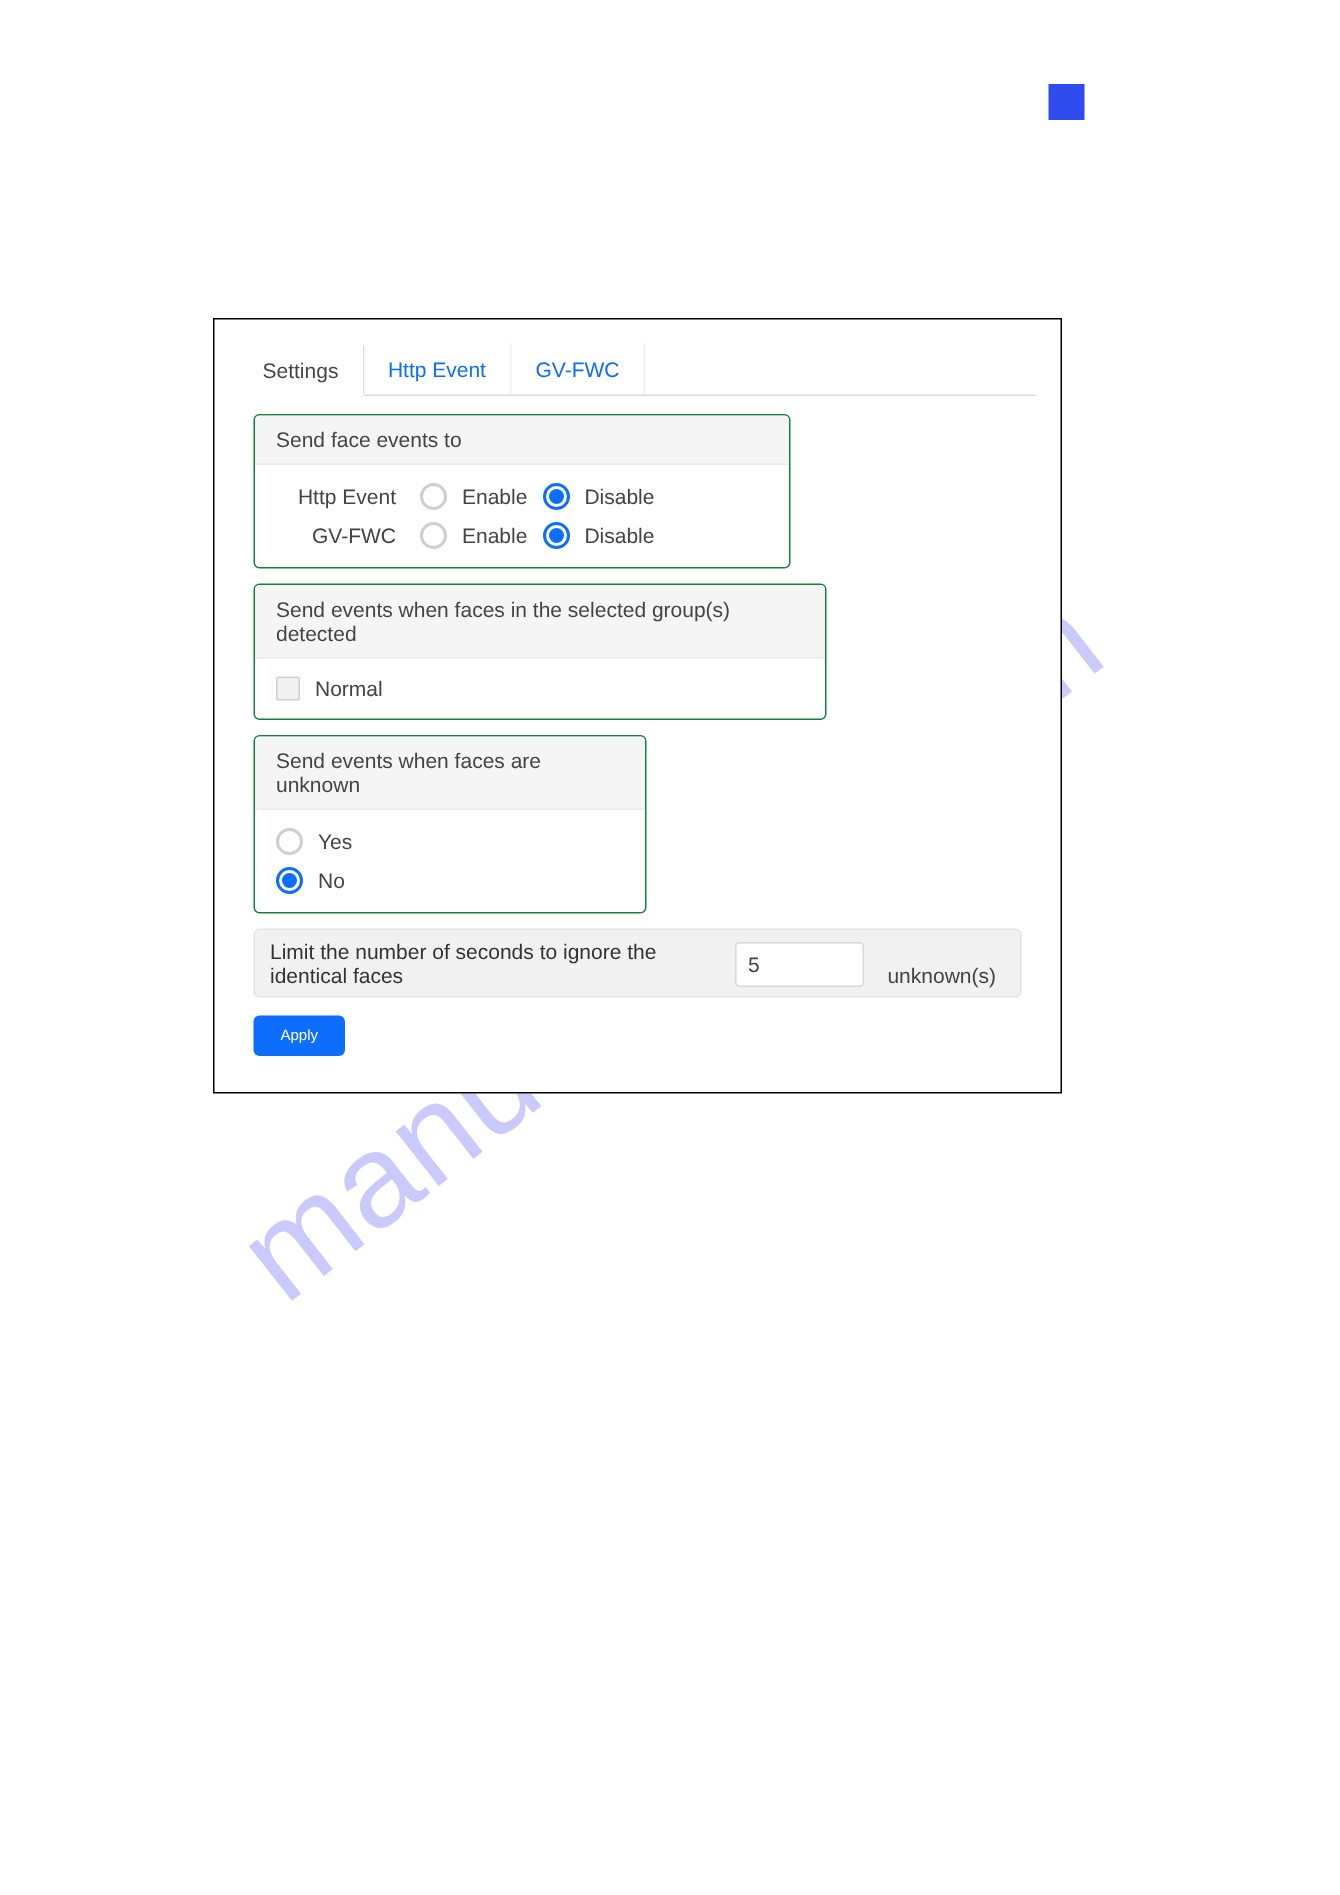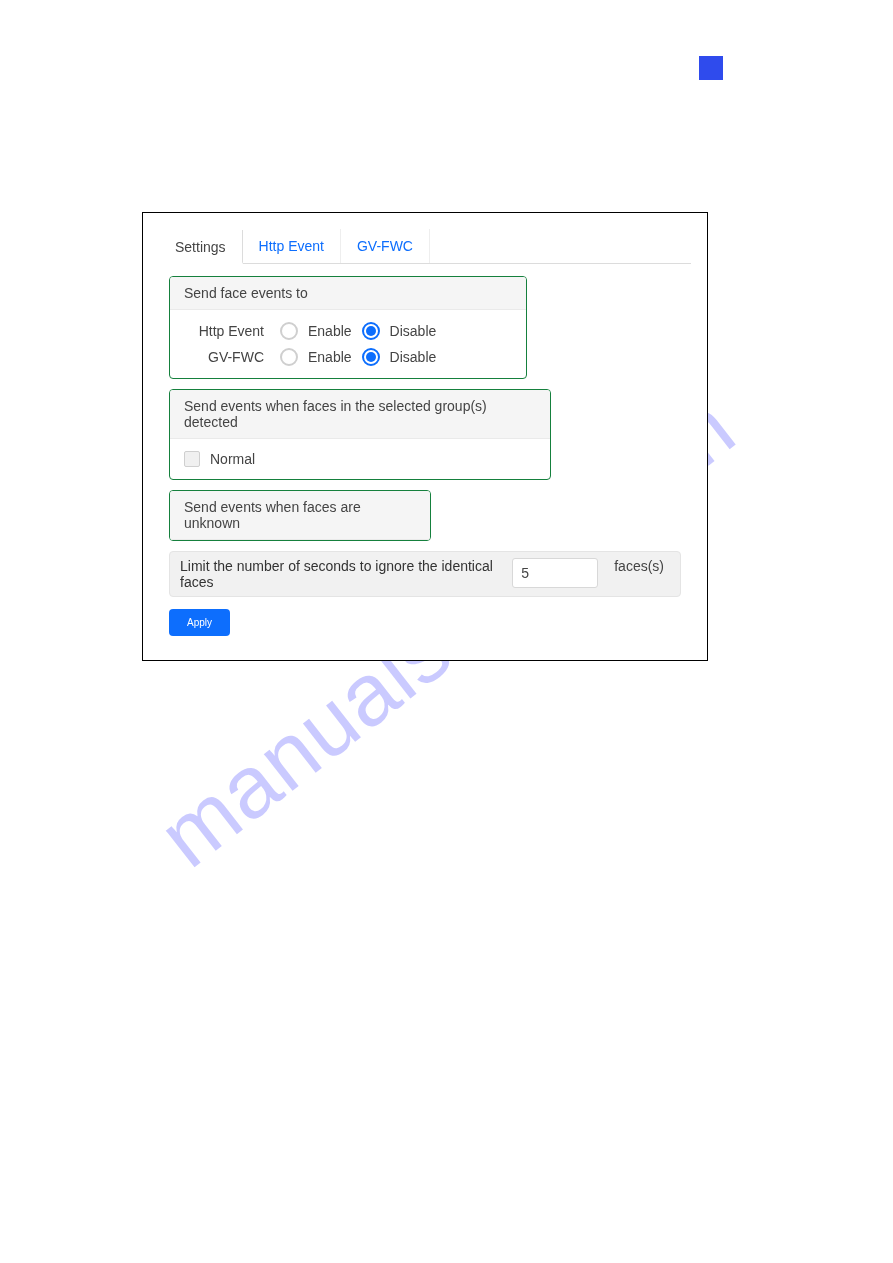--- a/index.html
+++ b/index.html
@@ -21,21 +21,21 @@
 .card-header{background:#f5f5f5;padding:8px 14px;font-size:14px;color:#444;border-bottom:1px solid #eaeaea}
 .card-body{padding:8px 14px;font-size:14px;color:#444}
 
 .row{display:flex;align-items:center;gap:10px;padding:4px 0}
 .row-label{width:80px;text-align:right;margin-right:6px}
 .radio{width:14px;height:14px;border:2px solid #cfcfcf;border-radius:50%;display:inline-block;position:relative;flex:none}
 .radio.checked{border-color:#0d6efd}
 .radio.checked::after{content:"";position:absolute;inset:2px;background:#0d6efd;border-radius:50%}
 .check{width:14px;height:14px;border:1px solid #cfcfcf;border-radius:2px;display:inline-block;background:#f0f0f0;flex:none}
 
-.limit-bar{display:flex;align-items:flex-start;background:#f1f1f1;border:1px solid #e4e4e4;border-radius:4px;padding:6px 10px;gap:10px;margin-bottom:12px}
+.limit-bar{display:flex;align-items:flex-end;background:#f1f1f1;border:1px solid #e4e4e4;border-radius:4px;padding:6px 10px;gap:10px;margin-bottom:12px}
 .limit-bar .txt{font-size:14px;color:#333;flex:1}
 .limit-input{width:68px;height:28px;border:1px solid #d8d8d8;border-radius:3px;background:#fff;padding:0 8px;font-size:14px;color:#444}
 .limit-unit{font-size:14px;color:#444;padding:0 6px}
 
 .apply-btn{background:#0d6efd;color:#fff;border:none;border-radius:4px;padding:8px 18px;font-size:10px;cursor:pointer}
 
 .footer-page-num{position:absolute;bottom:46px;left:0;right:0;text-align:center;color:#fff;font-size:14px}
 
 
 .watermark{position:absolute;left:50%;top:50%;transform:translate(-50%,-50%) rotate(-38deg);font-size:88px;font-weight:500;color:rgba(90,90,255,.32);white-space:nowrap;pointer-events:none;user-select:none;letter-spacing:1px}
@@ -92,27 +92,37 @@
           <div class="row">
               <span class="check"></span>
               <span>Normal</span>
             </div>
         </div>
       </div>
 
       
       <div class="card" style="width:260px">
         <div class="card-header">Send events when faces are unknown</div>
+        <div class="card-body">
+          <div class="row">
+              <span class="radio"></span>
+              <span>Yes</span>
+            </div>
+          <div class="row">
+              <span class="radio checked"></span>
+              <span>No</span>
+            </div>
+        </div>
       </div>
 
       
       <div class="limit-bar">
         <span class="txt">Limit the number of seconds to ignore the identical faces</span>
         <input class="limit-input" value="5" style="">
-        <span class="limit-unit">faces(s)</span>
+        <span class="limit-unit">unknown(s)</span>
       </div>
 
       <button class="apply-btn">Apply</button>
     </div>
   </div>
 
   <div class="footer-page-num">33</div>
 </div>
 
 </body></html>

